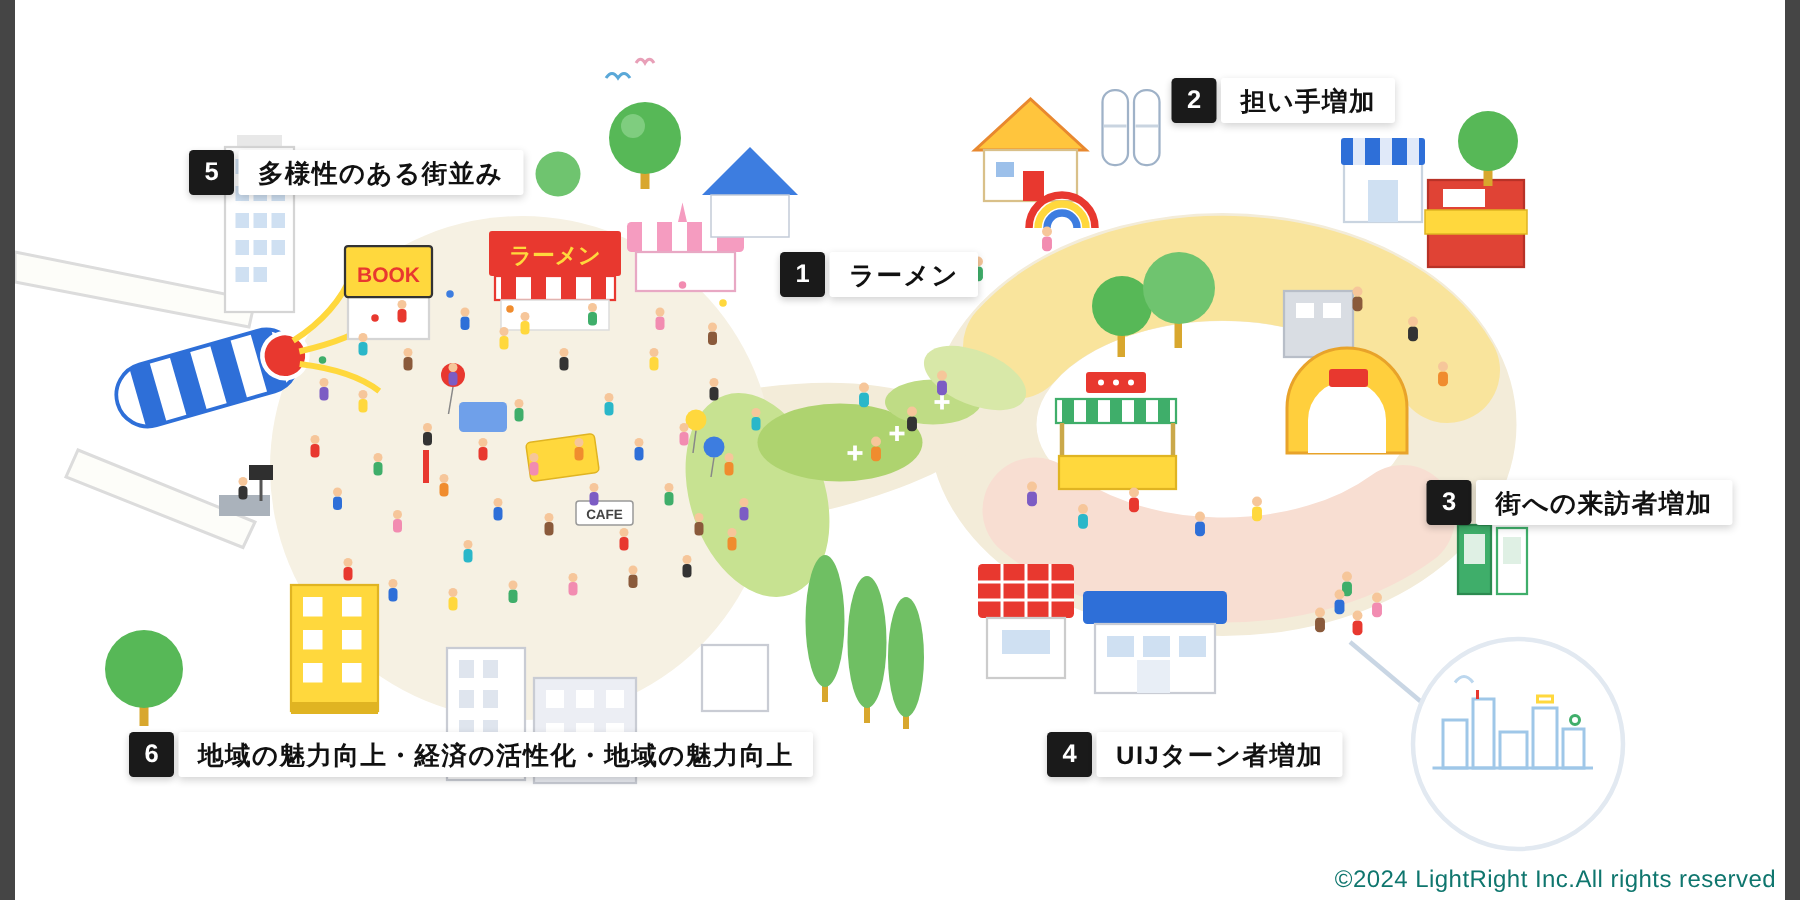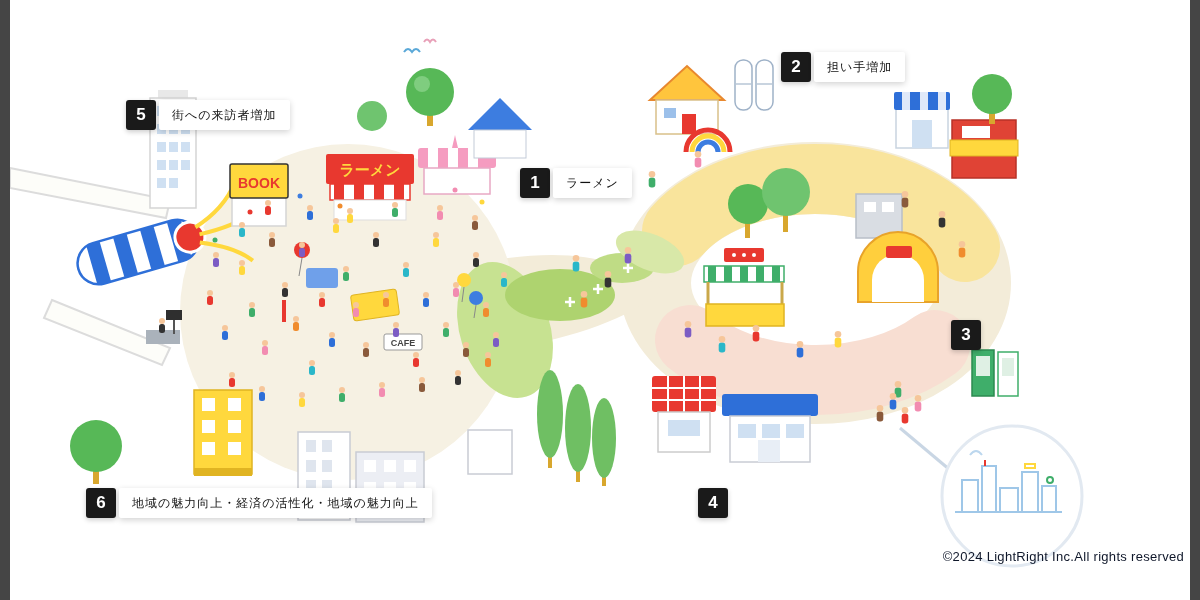--- a/index.html
+++ b/index.html
@@ -16,26 +16,26 @@
     height:30px;white-space:nowrap;
   }
   .label .num{
     width:30px;height:30px;background:#1a1a1a;color:#fff;border-radius:3px;
     display:flex;align-items:center;justify-content:center;
     font-weight:bold;font-size:17px;box-shadow:0 2px 5px rgba(0,0,0,.2);
   }
   .label .txt{
     background:#ffffff;color:#111;border-radius:2px;
     display:flex;align-items:center;padding:0 13px;
-    font-weight:normal;font-size:12px;letter-spacing:1px;
+    font-weight:bold;font-size:17px;letter-spacing:1px;
     box-shadow:0 2px 6px rgba(0,0,0,.18);
   }
   .copyright{
-    position:absolute;right:16px;bottom:36px;z-index:20;
-    color:#0f172a;font-size:13px;letter-spacing:.3px;
+    position:absolute;right:16px;bottom:4px;z-index:20;
+    color:#0f766e;font-size:16px;letter-spacing:.3px;
   }
 </style>
 </head>
 <body>
 
 <div class="stage">
 
   <div class="edge edge-left"></div>
   <div class="edge edge-right"></div>
 
@@ -486,27 +486,29 @@
   <div class="label" style="left:520px;top:168px;">
     <span class="num">1</span>
     <span class="txt">ラーメン</span>
   </div>
   <div class="label" style="left:781px;top:52px;">
     <span class="num">2</span>
     <span class="txt">担い手増加</span>
   </div>
   <div class="label" style="left:951px;top:320px;">
     <span class="num">3</span>
+    <span class="txt">街への来訪者増加</span>
   </div>
   <div class="label" style="left:698px;top:488px;">
     <span class="num">4</span>
+    <span class="txt">UIJターン者増加</span>
   </div>
   <div class="label" style="left:126px;top:100px;">
     <span class="num">5</span>
-    <span class="txt">街への来訪者増加</span>
+    <span class="txt">多様性のある街並み</span>
   </div>
   <div class="label" style="left:86px;top:488px;">
     <span class="num">6</span>
     <span class="txt">地域の魅力向上・経済の活性化・地域の魅力向上</span>
   </div>
 
   <div class="copyright">©2024 LightRight Inc.All rights reserved</div>
 </div>
 
 </body></html>

